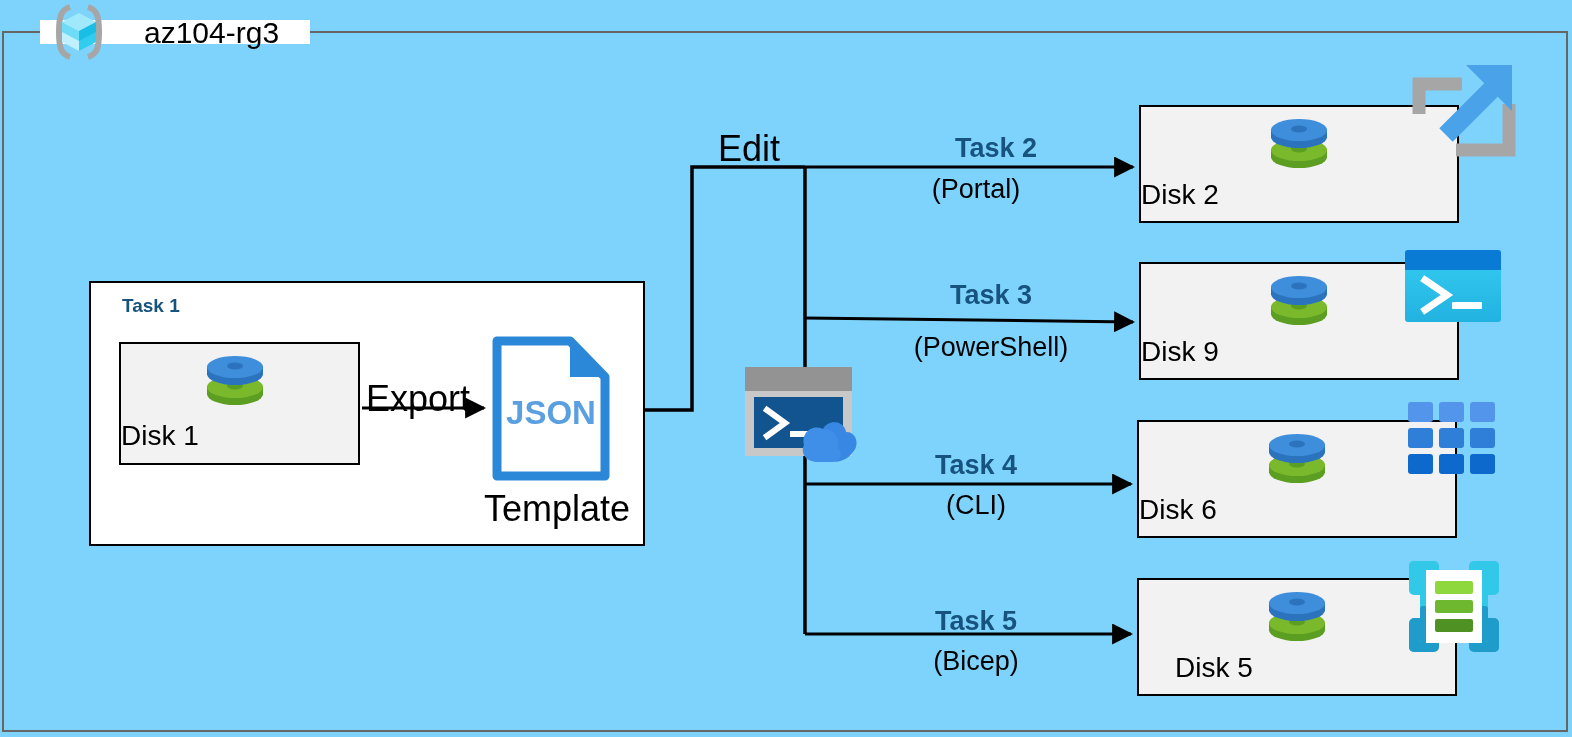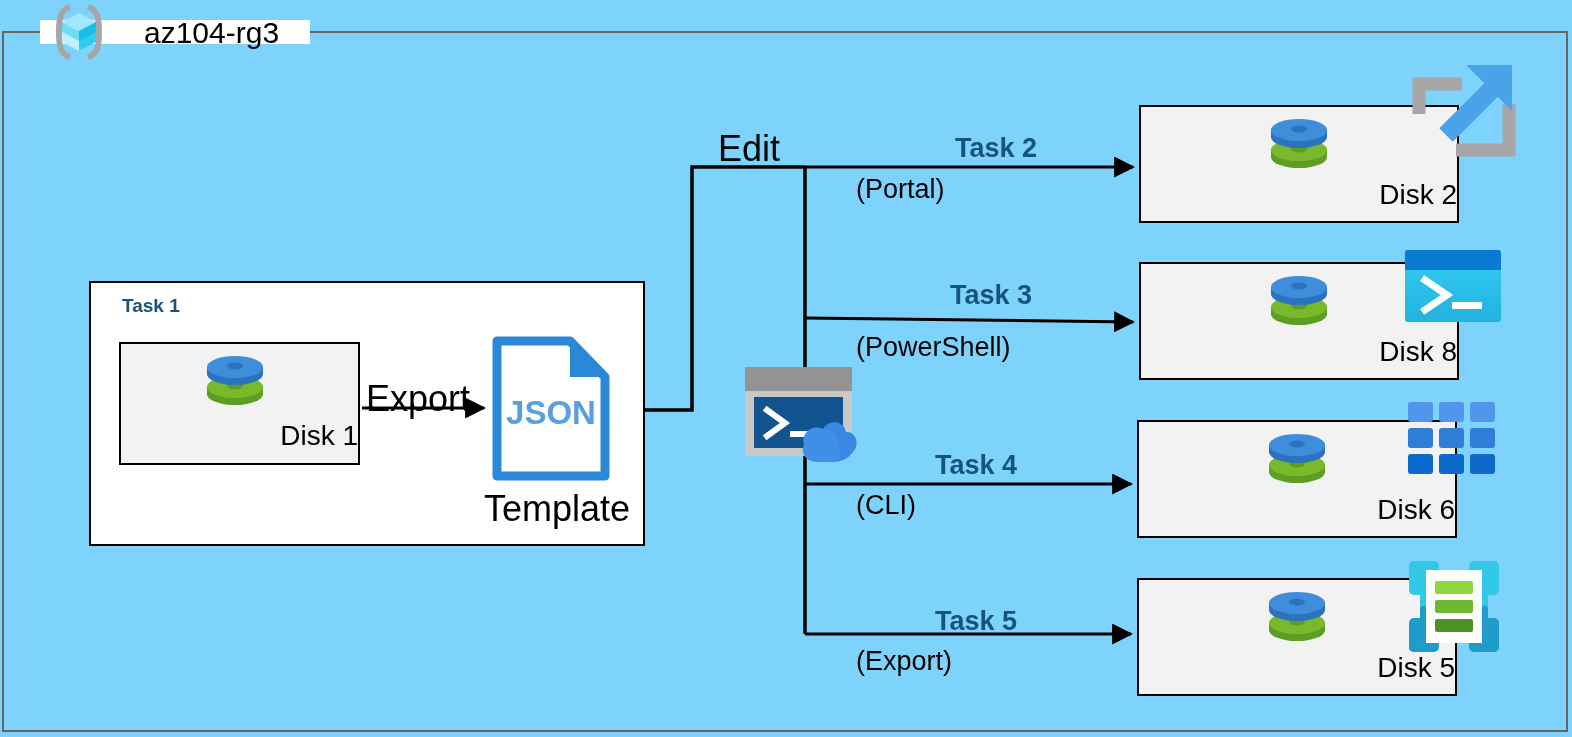--- a/index.html
+++ b/index.html
@@ -80,21 +80,21 @@
     background: #f2f2f2;
     border: 2px solid #000000;
     box-sizing: border-box;
   }
   .disk-icon {
     position: absolute;
   }
   .disk-label {
     position: absolute;
     width: 100%;
-    text-align: right;
+    text-align: left;
     font-size: 28px;
     color: #000000;
     white-space: nowrap;
   }
 
   
   .plain-label {
     position: absolute;
     font-size: 36px;
     color: #000000;
@@ -106,21 +106,21 @@
     font-weight: bold;
     color: #17537f;
     white-space: nowrap;
     text-align: center;
   }
   .task-sub {
     position: absolute;
     font-size: 27px;
     color: #000000;
     white-space: nowrap;
-    text-align: left;
+    text-align: center;
   }
 
   
   .connectors {
     position: absolute;
     left: 0;
     top: 0;
     width: 1572px;
     height: 737px;
     pointer-events: none;
@@ -261,21 +261,21 @@
         <ellipse cx="36" cy="42" rx="28" ry="11" fill="#5c9e22"></ellipse>
         <rect x="8" y="34" width="56" height="9" fill="#5c9e22"></rect>
         <ellipse cx="36" cy="35" rx="28" ry="11" fill="#7ab92b"></ellipse>
         <ellipse cx="36" cy="34" rx="8" ry="3.4" fill="#5c9e22"></ellipse>
         <ellipse cx="36" cy="22" rx="28" ry="11" fill="#2b74bd"></ellipse>
         <rect x="8" y="14" width="56" height="9" fill="#2b74bd"></rect>
         <ellipse cx="36" cy="15" rx="28" ry="11" fill="#3f8edc"></ellipse>
         <ellipse cx="36" cy="14" rx="8" ry="3.4" fill="#2b74bd"></ellipse>
       </svg>
     </div>
-    <div class="disk-label" style="top:72px;">Disk 8</div>
+    <div class="disk-label" style="top:72px;">Disk 9</div>
   </div>
 
   <div class="svc-icon" style="left:1405px; top:250px; width:96px; height:72px;">
     <svg viewBox="0 0 96 72" width="96" height="72">
       <defs>
         <linearGradient id="psg" x1="0" y1="0" x2="0" y2="1">
           <stop offset="0" stop-color="#35cdf2"></stop>
           <stop offset="1" stop-color="#22b2e0"></stop>
         </linearGradient>
       </defs>
@@ -320,36 +320,36 @@
       </g>
       <g fill="#0e69cc">
         <rect x="0" y="52" width="25" height="20" rx="3"></rect>
         <rect x="31" y="52" width="25" height="20" rx="3"></rect>
         <rect x="62" y="52" width="25" height="20" rx="3"></rect>
       </g>
     </svg>
   </div>
 
   <div class="task-label" style="left:856px; top:606px; width:240px;">Task 5</div>
-  <div class="task-sub" style="left:856px; top:646px; width:240px;">(Export)</div>
+  <div class="task-sub" style="left:856px; top:646px; width:240px;">(Bicep)</div>
 
   <div class="disk-box" style="left:1137px; top:578px; width:320px; height:118px;">
     <div class="disk-icon" style="left:122px; top:8px; width:72px; height:62px;">
       <svg viewBox="0 0 72 62" width="72" height="62">
         <ellipse cx="36" cy="42" rx="28" ry="11" fill="#5c9e22"></ellipse>
         <rect x="8" y="34" width="56" height="9" fill="#5c9e22"></rect>
         <ellipse cx="36" cy="35" rx="28" ry="11" fill="#7ab92b"></ellipse>
         <ellipse cx="36" cy="34" rx="8" ry="3.4" fill="#5c9e22"></ellipse>
         <ellipse cx="36" cy="22" rx="28" ry="11" fill="#2b74bd"></ellipse>
         <rect x="8" y="14" width="56" height="9" fill="#2b74bd"></rect>
         <ellipse cx="36" cy="15" rx="28" ry="11" fill="#3f8edc"></ellipse>
         <ellipse cx="36" cy="14" rx="8" ry="3.4" fill="#2b74bd"></ellipse>
       </svg>
     </div>
-    <div class="disk-label" style="top:72px;">Disk 5</div>
+    <div class="disk-label" style="top:72px;padding-left:36px;">Disk 5</div>
   </div>
 
   <div class="svc-icon" style="left:1406px; top:558px; width:96px; height:98px;">
     <svg viewBox="0 0 96 98" width="96" height="98">
       <g fill="#32c8e8">
         <rect x="3" y="3" width="30" height="22" rx="5"></rect>
         <rect x="3" y="3" width="22" height="34" rx="5"></rect>
         <rect x="63" y="3" width="30" height="22" rx="5"></rect>
         <rect x="71" y="3" width="22" height="34" rx="5"></rect>
       </g>

